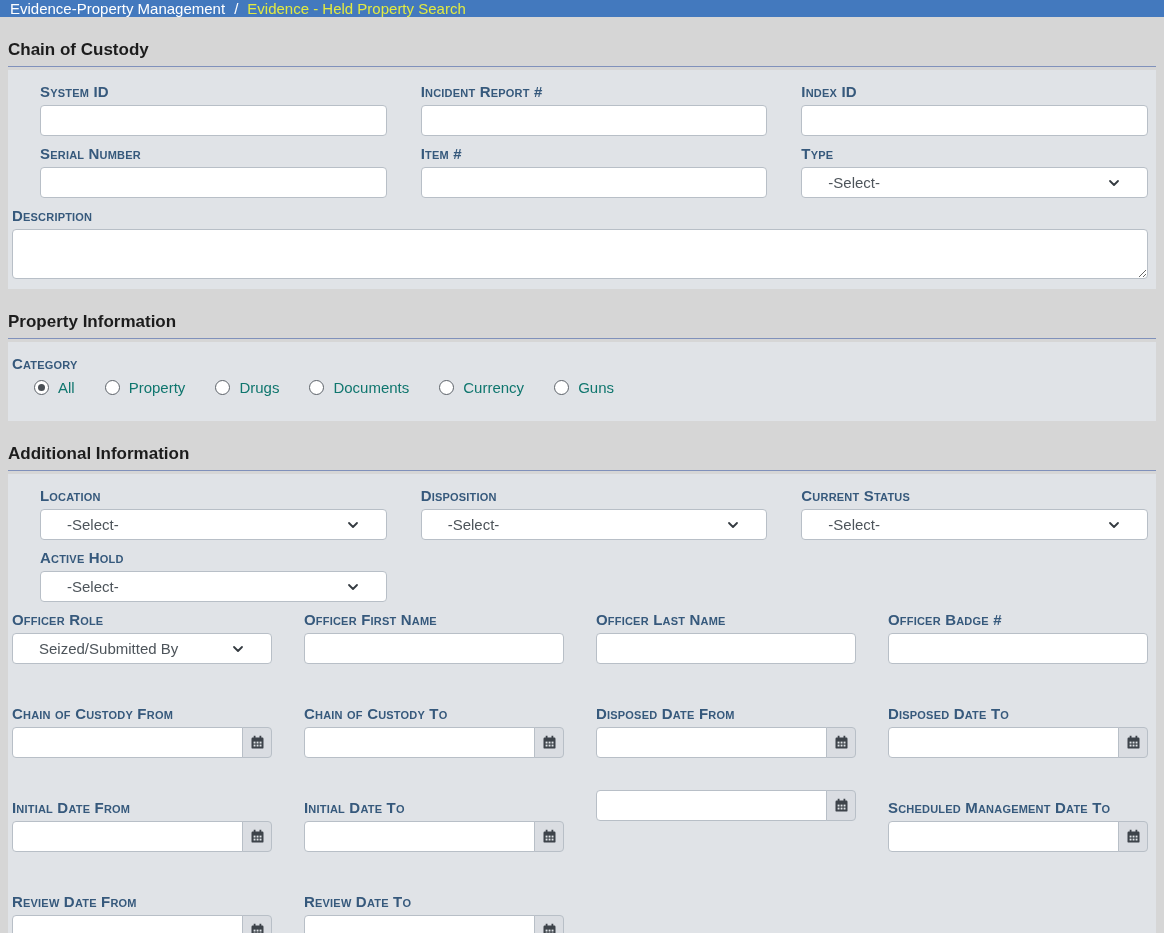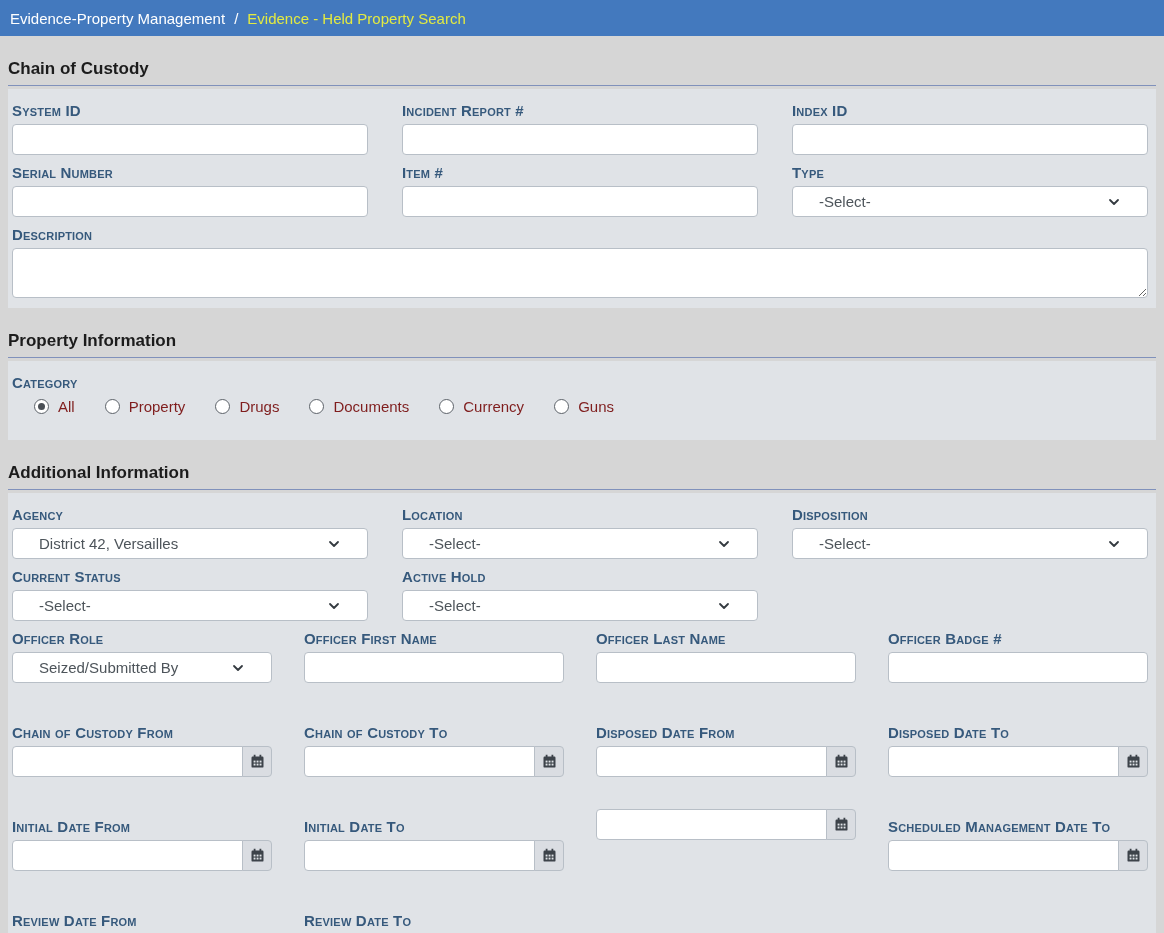--- a/index.html
+++ b/index.html
@@ -5,41 +5,41 @@
   * { box-sizing: border-box; }
   html,body { margin:0; padding:0; }
   body {
     width:1164px; height:933px; overflow:hidden;
     background:#d6d6d6;
     font-family:"Liberation Sans", sans-serif;
     -webkit-font-smoothing:antialiased;
   }
   
   .topbar {
-    height:36px; background:#4379be; display:flex; align-items:center;
+    height:17px; background:#4379be; display:flex; align-items:center;
     padding:0 10px; font-size:15px; white-space:nowrap;
   }
   .crumb-parent { color:#ffffff; text-decoration:none; }
   .crumb-sep { color:#ffffff; margin:0 9px; }
   .crumb-current { color:#e3ea41; text-decoration:none; }
 
   .main { padding:0 8px; }
 
   h2.section-title {
     margin:22px 0 0; padding:0 0 6px 0;
     font-size:17px; line-height:21px; font-weight:700; color:#1c1c1c;
     border-bottom:1px solid #8091bb;
   }
   .panel {
     margin-top:3px; background:#e0e3e7;
     padding:4px 8px 10px 4px;
   }
   #panel-additional { padding-bottom:24px; }
 
-  .grid3 { display:grid; grid-template-columns:repeat(3,1fr); column-gap:34px; }
+  .grid3 { display:grid; grid-template-columns:repeat(3,1fr); column-gap:34px;margin-left:28px; }
   .grid4 { display:grid; grid-template-columns:repeat(4,1fr); column-gap:34px;gap:32px; }
 
   label.fld {
     display:block; margin:9px 0 5px;
     font-size:15px; line-height:17px; font-weight:700;
     font-variant:small-caps; letter-spacing:.2px; color:#36597c;
   }
   .txt {
     width:100%; height:31px; background:#fff;
     border:1px solid #b8bfc7; border-radius:4px;
@@ -70,21 +70,21 @@
   
   .radio-row { display:flex; align-items:center; margin:2px 0 0 22px; height:20px; }
   .radio-item { display:flex; align-items:center; margin-right:30px; }
   .radio {
     width:15px; height:15px; border:1.5px solid #5c6269; border-radius:50%;
     background:#fff; display:inline-flex; align-items:center; justify-content:center;
   }
   .radio.on::after {
     content:""; width:7px; height:7px; border-radius:50%; background:#4a4f55;
   }
-  .radio-label { margin-left:9px; font-size:15px; color:#7f1d1d; }
+  .radio-label { margin-left:9px; font-size:15px; color:#0f766e; }
 
   
   .checkbox {
     display:inline-block; width:17px; height:17px; background:#fff;
     border:1px solid #9aa2ab; border-radius:3px;
   }
 </style>
 </head>
 <body>
 
@@ -164,29 +164,20 @@
         <span class="radio-label">Guns</span>
       </span>
     </div>
   </div>
 
   <h2 class="section-title">Additional Information</h2>
   <div class="panel" id="panel-additional">
 
     <div class="grid3">
       <div>
-        <label class="fld">Agency</label>
-        <div class="select">
-          <span class="sel-text">District 42, Versailles</span>
-          <svg width="14" height="14" viewBox="0 0 14 14">
-              <path d="M3 5 L7 9 L11 5" fill="none" stroke="#343a40" stroke-width="1.8" stroke-linecap="round" stroke-linejoin="round"></path>
-            </svg>
-        </div>
-      </div>
-      <div>
         <label class="fld">Location</label>
         <div class="select">
           <span class="sel-text">-Select-</span>
           <svg width="14" height="14" viewBox="0 0 14 14">
               <path d="M3 5 L7 9 L11 5" fill="none" stroke="#343a40" stroke-width="1.8" stroke-linecap="round" stroke-linejoin="round"></path>
             </svg>
         </div>
       </div>
       <div>
         <label class="fld">Disposition</label>

